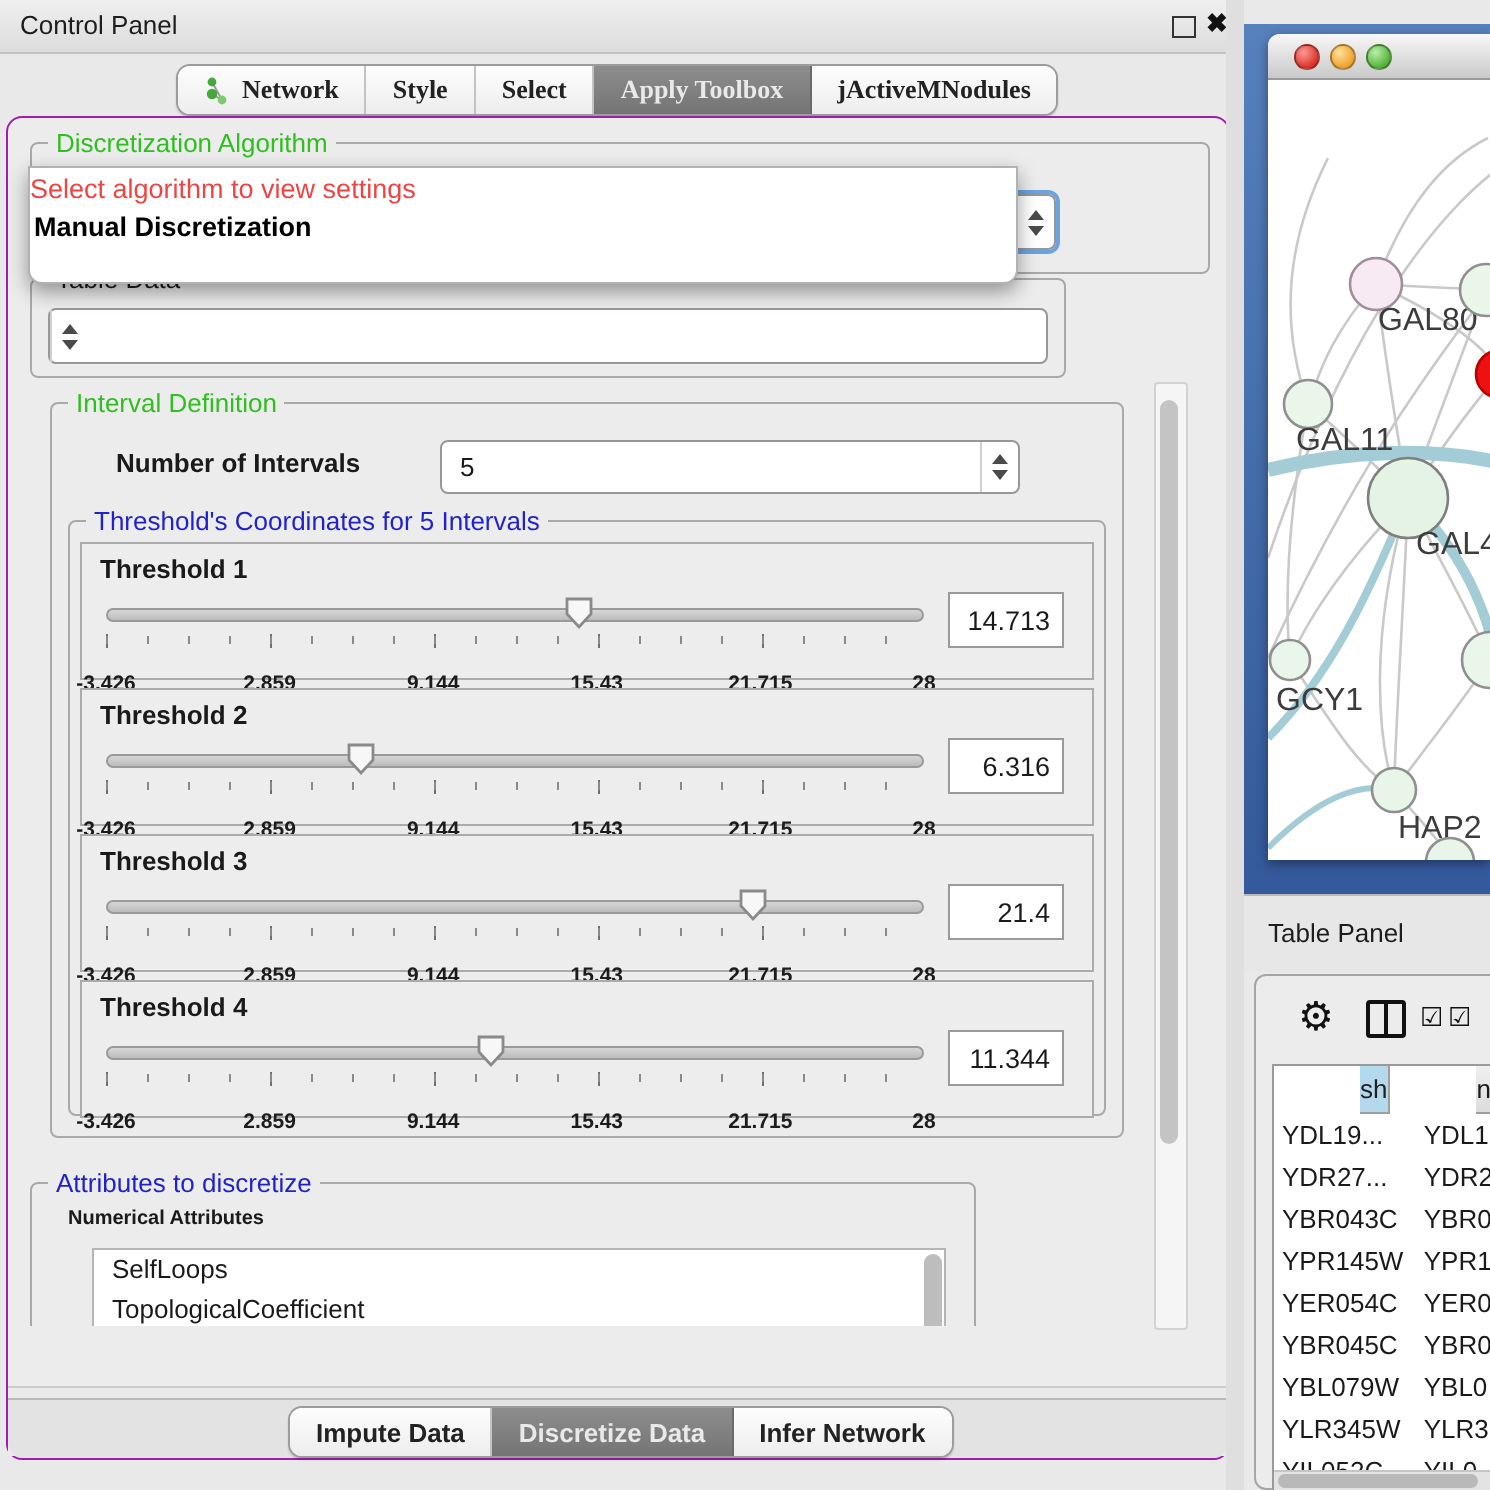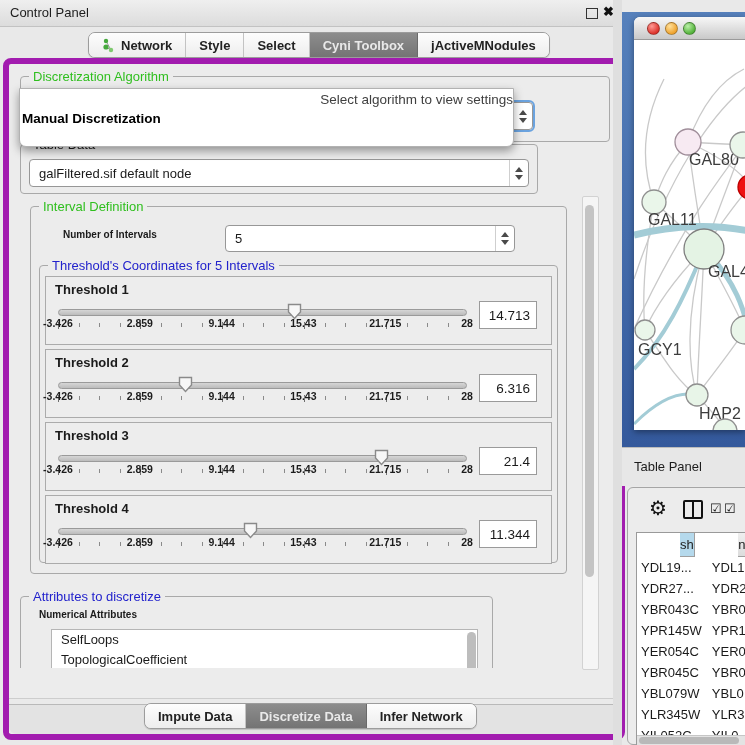--- a/index.html
+++ b/index.html
@@ -14,72 +14,72 @@
   #titlebar .title{position:absolute;left:10px;top:5px;font-size:13px;color:#1d1d1d;}
   #float-ico{position:absolute;left:586px;top:8px;width:10px;height:9px;border:1.5px solid #333;background:transparent;}
   #close-ico{position:absolute;left:603px;top:4px;font-size:13px;font-weight:bold;color:#111;}
 
   .tabgroup{display:flex;align-items:stretch;height:24px;border:1px solid #9c9c9c;border-radius:7px;
             background:#f6f6f6;overflow:hidden;box-shadow:0 1px 1px rgba(0,0,0,.15);}
   .tabseg{display:flex;align-items:center;padding:0 13px;font-size:13px;font-weight:600;color:#222;
           border-right:1px solid #c3c3c3;background:linear-gradient(#fdfdfd,#ededed);white-space:nowrap;}
   .tabseg:last-child{border-right:none;}
   .tabseg.dark{background:linear-gradient(#8d8d8d,#747474);color:#e9e9e9;border-right:1px solid #6a6a6a;}
-  #top-tabs{left:88px;top:32px;}
+  #top-tabs{left:88px;top:32px;font-family:Liberation Serif, serif;}
   #bottom-tabs{left:144px;top:703px;}
   .net-ico{width:13px;height:15px;margin-right:6px;}
 
   #content-frame{left:3px;top:58px;width:610px;height:670px;background:#ececec;
-                 border:6px solid #a21caf;border-radius:8px;}
+                 border:1px solid #a21caf;border-radius:8px;}
 
   .groupbox{position:absolute;border:1px solid #a9a9a9;border-radius:4px;}
   .gb-title{position:absolute;top:-8px;left:8px;background:#ececec;padding:0 4px;font-size:13px;}
   .gb-green{color:#2fbf1e;}
   .gb-blue{color:#2222cc;}
   .gb-black{color:#1a1a1a;}
 
   .combo{position:absolute;background:#fff;border:1px solid #979797;border-radius:4px;
          font-size:13px;display:flex;align-items:center;}
   .combo .val{flex:1;padding-left:9px;overflow:hidden;white-space:nowrap;}
   .spinner{width:18px;display:flex;flex-direction:column;align-items:center;gap:3px;
            border-left:1px solid #cfcfcf;align-self:stretch;justify-content:center;}
   .tri-up{width:0;height:0;border-left:4px solid transparent;border-right:4px solid transparent;border-bottom:5px solid #4a4a4a;}
   .tri-dn{width:0;height:0;border-left:4px solid transparent;border-right:4px solid transparent;border-top:5px solid #4a4a4a;}
   .focusring{outline:2px solid #6ba3df;outline-offset:0px;}
 
   
   #algo-popup{left:10px;top:24px;width:493px;height:57px;background:#fff;border:1px solid #b2b2b2;
               border-radius:0 0 7px 7px;box-shadow:0 4px 10px rgba(0,0,0,.38);z-index:30;font-size:13.5px;}
-  #algo-popup .prompt{height:21px;line-height:21px;text-align:right;color:#404040;}
+  #algo-popup .prompt{height:21px;line-height:21px;text-align:left;color:#ef4444;}
   #algo-popup .item{height:17px;line-height:17px;padding-left:2px;color:#000;}
   #algo-popup .item.sel{font-weight:bold;}
 
   
   #viewport{left:9px;top:132px;width:561px;height:472px;overflow:hidden;}
   #vscroll{left:573px;top:132px;width:15px;height:472px;background:#f5f5f5;border:1px solid #d2d2d2;border-radius:2px;}
   #vscroll .thumb{position:absolute;left:2px;top:8px;width:9px;height:372px;background:#c4c4c4;border-radius:5px;}
 
   #interval-group{position:relative;margin:10px 12px 16px 12px;height:366px;border:1px solid #a9a9a9;border-radius:4px;}
   #noi-row{position:absolute;left:0;top:18px;width:100%;height:26px;}
-  #noi-label{position:absolute;left:32px;top:4px;font-size:10px;font-weight:bold;}
+  #noi-label{position:absolute;left:32px;top:4px;font-size:13px;font-weight:bold;}
   #noi-combo{left:194px;top:0;width:288px;height:25px;}
   #thr-group{position:absolute;left:8px;top:58px;right:8px;height:296px;border:1px solid #a9a9a9;border-radius:4px;}
   #thresholds-container{position:absolute;left:5px;right:5px;top:10px;display:flex;flex-direction:column;gap:4px;}
 
   .threshold-panel{position:relative;height:67px;border:1px solid #ababab;background:#ededed;}
   .th-label{position:absolute;left:9px;top:5px;font-size:13px;font-weight:bold;}
   .th-slider{position:absolute;left:12px;right:84px;top:26px;height:38px;}
   .th-track{position:absolute;left:0;right:0;top:6px;height:5px;border:1px solid #9a9a9a;border-radius:4px;
             background:linear-gradient(#d6d6d6,#bcbcbc);}
   .th-thumb{position:absolute;top:0px;width:15px;height:17px;}
   .ticks-minor{position:absolute;left:0;top:20px;width:calc(100% + 1px);height:4px;
                background-image:repeating-linear-gradient(to right,#8a8a8a 0 1px,transparent 1px 5%);}
   .ticks-major{position:absolute;left:0;top:19px;width:calc(100% + 1px);height:7px;
                background-image:repeating-linear-gradient(to right,#6f6f6f 0 1px,transparent 1px 20%);}
-  .tick-labels{position:absolute;left:0;right:0;top:14px;height:12px;font-size:10.5px;font-weight:bold;color:#1c1c1c;text-align:center;}
+  .tick-labels{position:absolute;left:0;right:0;top:38px;height:12px;font-size:10.5px;font-weight:bold;color:#1c1c1c;text-align:center;}
   .tick-labels span{position:absolute;transform:translateX(-50%);white-space:nowrap;}
   .th-value{position:absolute;right:14px;top:24px;width:58px;height:28px;background:#fff;border:1px solid #9a9a9a;
             font-size:13.5px;line-height:28px;text-align:right;padding-right:6px;box-sizing:border-box;}
 
   #attr-group{position:relative;margin:22px 86px 0 2px;height:120px;border:1px solid #a9a9a9;border-radius:4px;}
   #attr-sub{position:absolute;left:18px;top:12px;font-size:10px;font-weight:bold;}
   #attr-list{position:absolute;left:30px;right:14px;top:32px;height:70px;background:#fff;border:1px solid #b5b5b5;overflow:hidden;}
   #attr-list .li{font-size:13px;line-height:20px;padding-left:9px;white-space:nowrap;}
   #attr-scroll{position:absolute;right:1px;top:2px;width:9px;height:40px;background:#bdbdbd;border-radius:5px;}
 
@@ -148,21 +148,21 @@
     </svg>
     <span>Network</span>
   </div>
   <div class="tabseg">
       <span>Style</span>
     </div>
   <div class="tabseg">
       <span>Select</span>
     </div>
   <div class="tabseg dark">
-      <span>Cyni Toolbox</span>
+      <span>Apply Toolbox</span>
     </div>
   <div class="tabseg">
       <span>jActiveMNodules</span>
     </div>
 </div>
 
 <div id="content-frame" class="abs">
 
   <div class="groupbox" id="algo-group" style="left:11px;top:12px;width:588px;height:64px;">
     <span class="gb-title gb-green">Discretization Algorithm</span>
@@ -176,21 +176,20 @@
   </div>
 
   <div id="algo-popup" class="abs">
     <div class="prompt">Select algorithm to view settings</div>
     <div class="item sel">Manual Discretization</div>
   </div>
 
   <div class="groupbox" style="left:11px;top:80px;width:516px;height:48px;">
     <span class="gb-title gb-black">Table Data</span>
     <div class="combo" style="left:8px;top:14px;width:498px;height:26px;">
-      <span class="val">galFiltered.sif default node</span>
       <span class="spinner">
           <span class="tri-up"></span>
           <span class="tri-dn"></span>
         </span>
     </div>
   </div>
 
   <div id="viewport" class="abs">
 
     <div id="interval-group">

